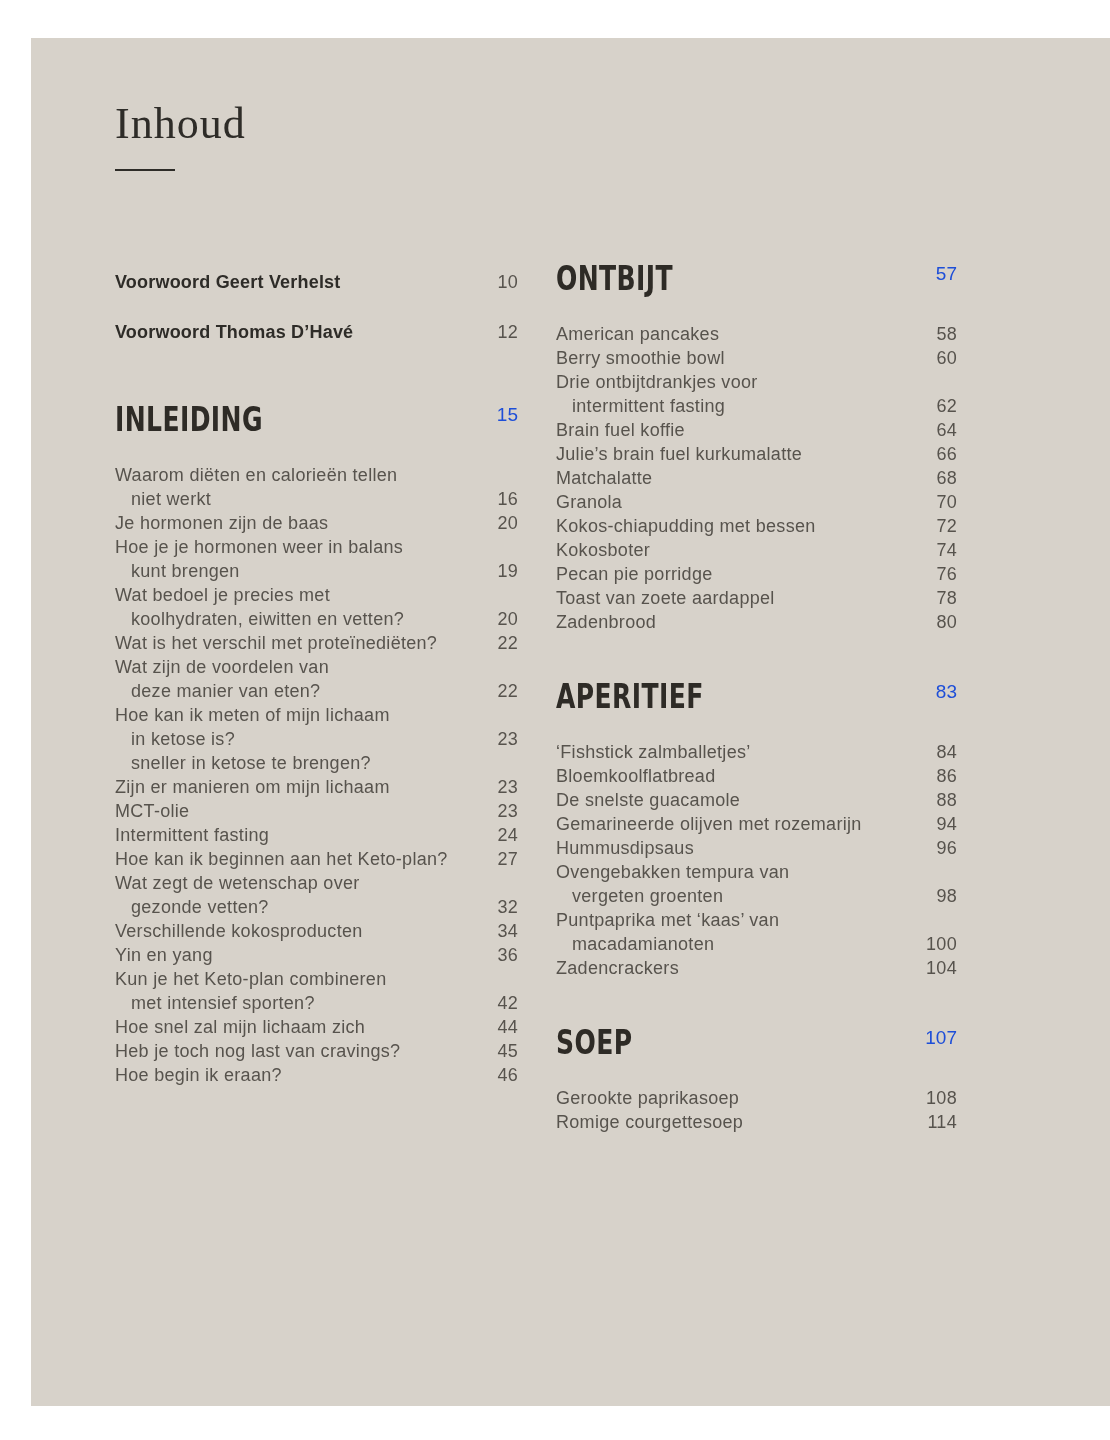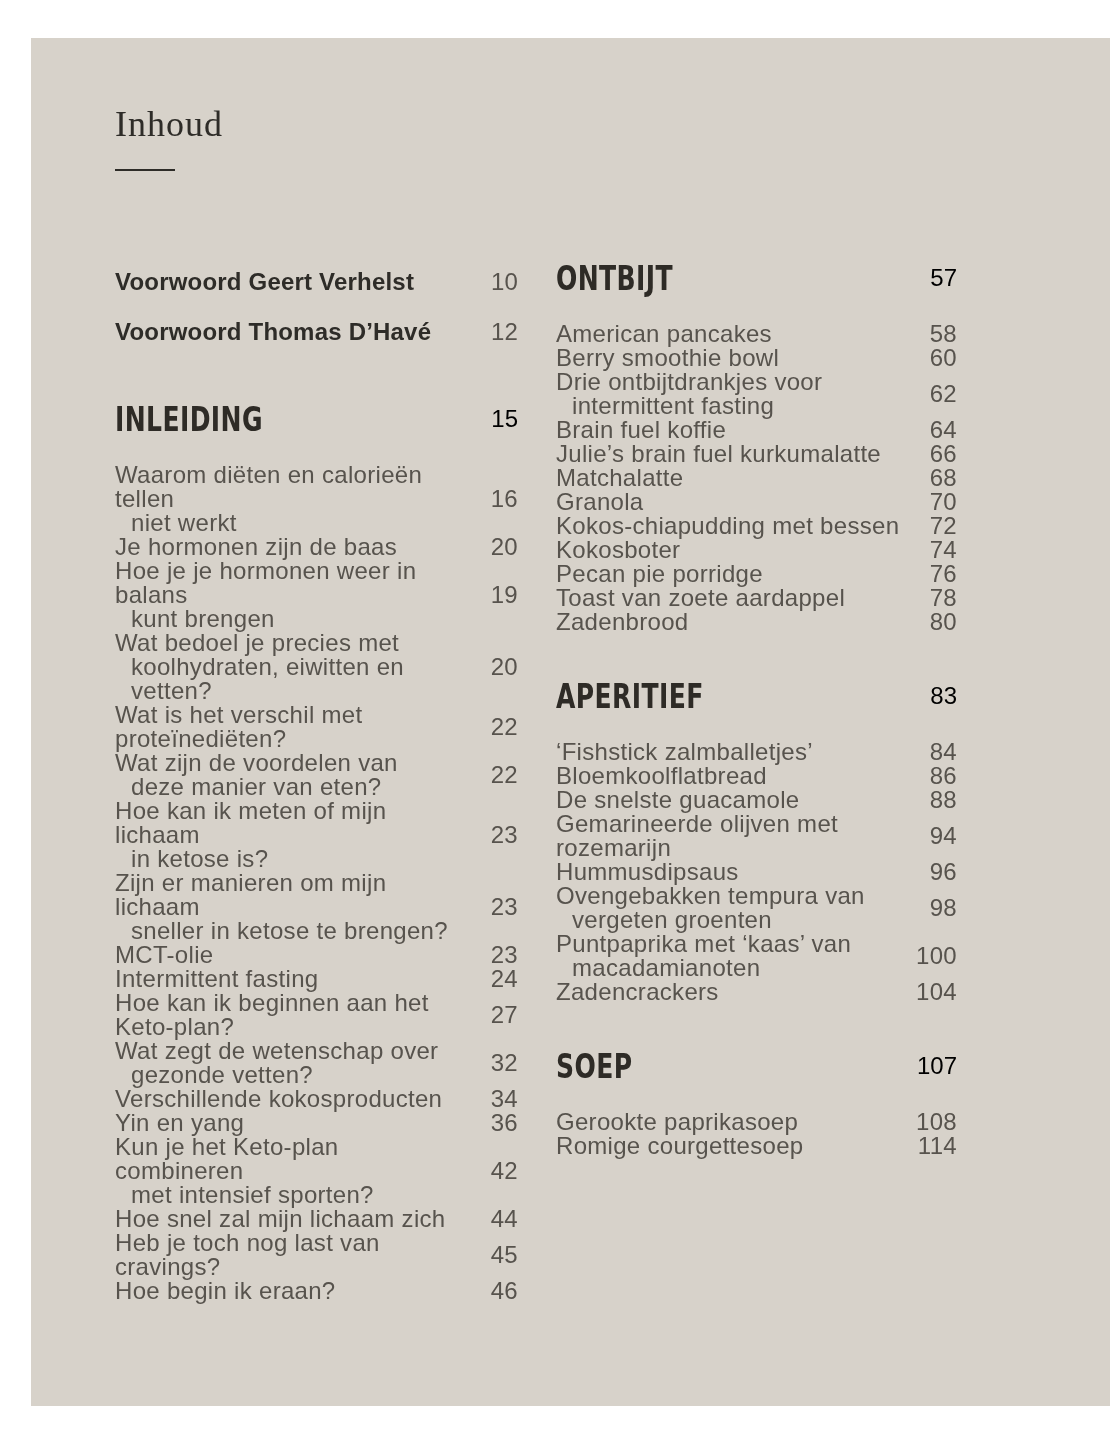--- a/index.html
+++ b/index.html
@@ -17,21 +17,21 @@
     top: 38px;
     width: 1079px;
     height: 1368px;
     background: #d7d2ca;
   }
   .title {
     position: absolute;
     left: 84px;
     top: 62px;
     font-family: "Liberation Serif", serif;
-    font-size: 36px;
+    font-size: 44px;
     line-height: 48px;
     letter-spacing: 1px;
     color: #2e2c28;
   }
   .title-underline {
     position: absolute;
     left: 84px;
     top: 131px;
     width: 60px;
     height: 2px;
@@ -40,23 +40,23 @@
   .column {
     position: absolute;
     width: 403px;
   }
   .column.left  { left: 84px;  top: 232px; }
   .column.right { left: 525px; top: 224px; width: 401px; }
 
   .entry-row {
     display: flex;
     justify-content: space-between;
-    align-items: center;
+    align-items: flex-end;
     color: #57534d;
-    font-size: 24px;
+    font-size: 18px;
     line-height: 24px;
     letter-spacing: 0.3px;
   }
   .entry-lines { flex: 1 1 auto; }
   .line.indent { padding-left: 16px; }
   .entry-page  { margin-left: 22px; white-space: nowrap; }
 
   .bold-entry {
     font-weight: bold;
     color: #2e2c28;
@@ -67,38 +67,38 @@
     font-weight: normal;
     color: #57534d;
   }
 
   .bold-entry + .section { margin-top: 59px; }
   .section + .section    { margin-top: 46px; }
 
   .section-heading-row {
     display: flex;
     justify-content: space-between;
-    align-items: center;
+    align-items: flex-start;
     margin-bottom: 26px;
   }
   .section-heading {
     font-family: "DejaVu Sans", sans-serif;
     font-weight: bold;
     font-size: 33px;
     line-height: 34px;
     color: #2e2b26;
     letter-spacing: 0.5px;
     transform: scaleX(0.76);
     transform-origin: left bottom;
     white-space: nowrap;
   }
   .section-page {
-    font-size: 24px;
+    font-size: 19px;
     line-height: 24px;
-    color: #000000;
+    color: #1d4ed8;
     padding-bottom: 3px;
     white-space: nowrap;
   }
 </style>
 </head>
 <body>
 
 <div class="page">
   <div class="title">Inhoud</div>
   <div class="title-underline"></div>
@@ -162,22 +162,22 @@
         </div>
         <div class="entry-row">
           <div class="entry-lines">
             <div class="line">Hoe kan ik meten of mijn lichaam</div>
             <div class="line indent">in ketose is?</div>
           </div>
           <div class="entry-page">23</div>
         </div>
         <div class="entry-row">
           <div class="entry-lines">
+            <div class="line indent">sneller in ketose te brengen?</div>
             <div class="line">Zijn er manieren om mijn lichaam</div>
-            <div class="line indent">sneller in ketose te brengen?</div>
           </div>
           <div class="entry-page">23</div>
         </div>
         <div class="entry-row">
           <div class="entry-lines">
             <div class="line">MCT-olie</div>
           </div>
           <div class="entry-page">23</div>
         </div>
         <div class="entry-row">

